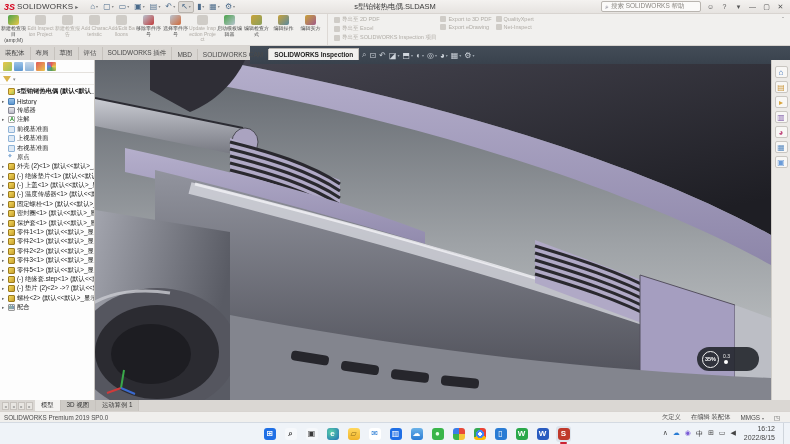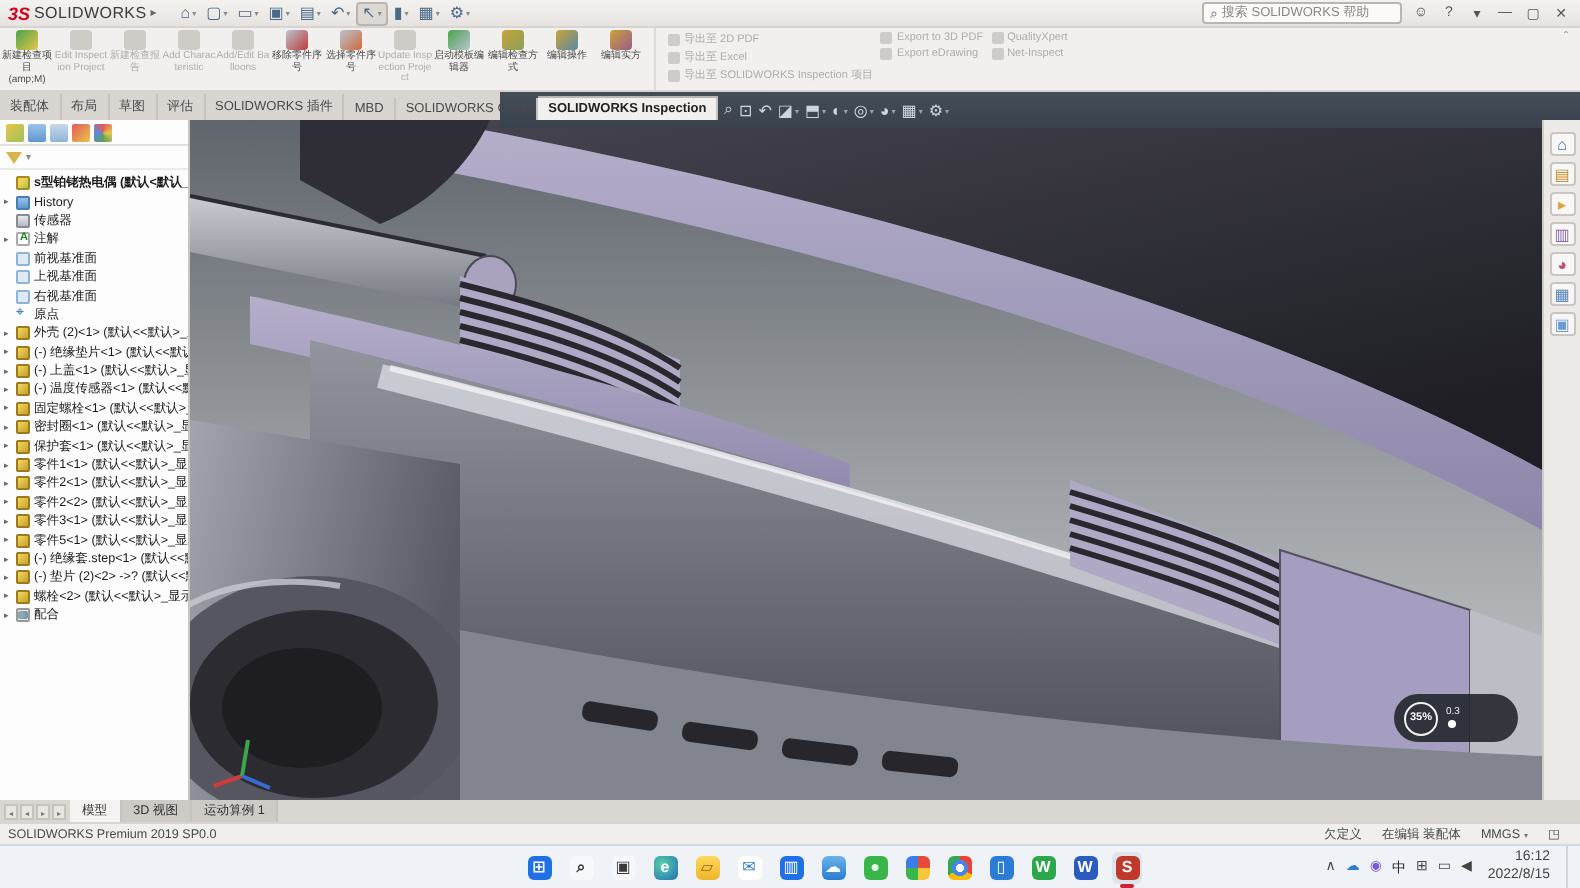--- a/index.html
+++ b/index.html
@@ -147,20 +147,21 @@
         <span class="qi">
           <b>▮</b>
         </span>
         <span class="qi">
           <b>▦</b>
         </span>
         <span class="qi">
           <b>⚙</b>
         </span>
       </div>
+    <div class="win-title">s型铂铑热电偶.SLDASM</div>
     <div class="tb-right">
       <div class="searchbox">
         <span class="mag">⌕</span>
         <span>搜索 SOLIDWORKS 帮助</span>
       </div>
       <div class="wctl">
 
       <span>☺</span>
           <span>?</span>
           <span>▾</span>

